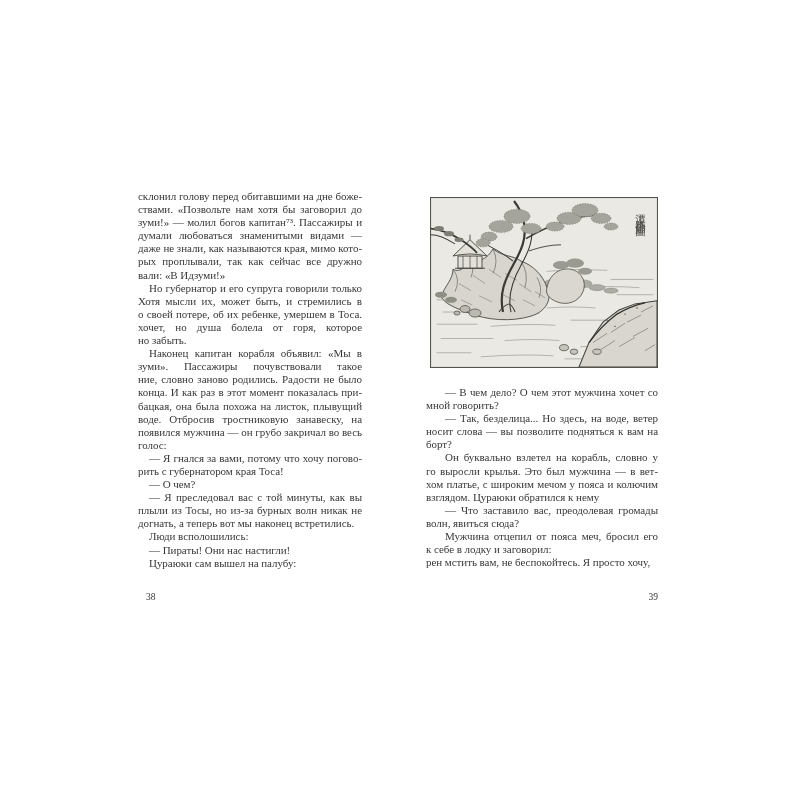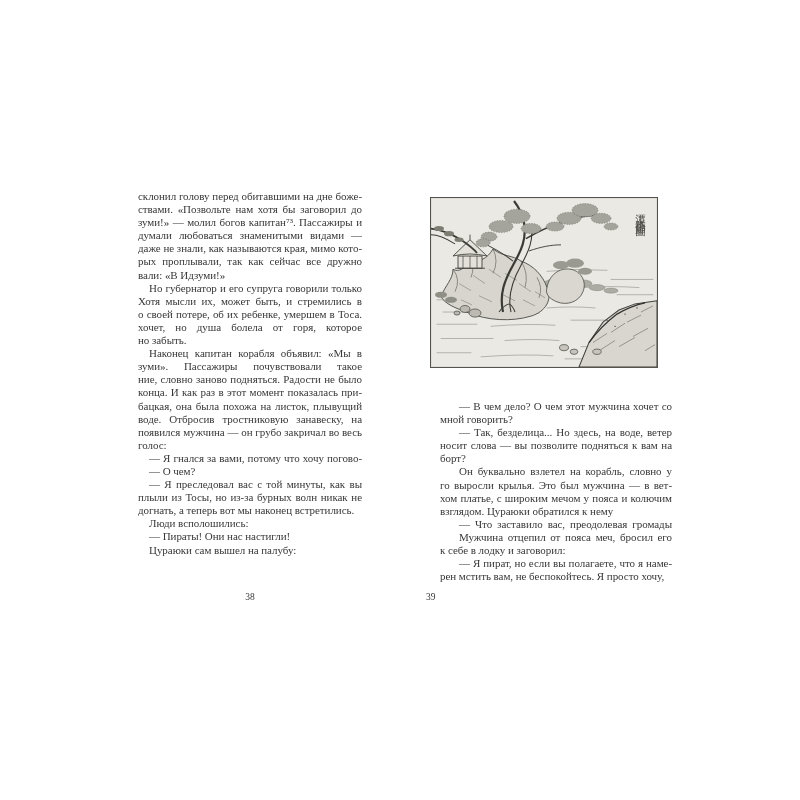--- a/index.html
+++ b/index.html
@@ -6,28 +6,28 @@
     --text:#383838;
     --page-bg:#ffffff;
     --illustration-paper:#eae9e4;
     --illustration-ink:#3b3a35;
     --frame-border:#55534d;
   }
   html,body{margin:0;padding:0;width:800px;height:800px;background:var(--page-bg);overflow:hidden;}
   .spread{position:absolute;inset:0;font-family:"Liberation Serif","DejaVu Serif",serif;color:var(--text);}
   .col{position:absolute;font-size:11px;line-height:13.1px;letter-spacing:-0.05px;}
   .col-left{left:138px;top:190px;width:224px;}
-  .col-right{left:426px;top:400px;width:232px;margin-left:14px;}
+  .col-right{left:426px;top:386px;width:232px;}
   .line{height:13.1px;overflow:hidden;white-space:normal;}
   .just{text-align:justify;text-align-last:justify;}
   .col-left .ind{padding-left:11px;}
   .col-right .ind{padding-left:19px;}
   .pagenum{position:absolute;top:592px;font-size:9.5px;color:var(--text);font-family:"Liberation Serif","DejaVu Serif",serif;}
-  .pagenum-left{left:138px;width:224px;text-align:center;}
-  .pagenum-right{left:426px;width:232px;}
+  .pagenum-left{left:146px;width:224px;text-align:left;}
+  .pagenum-right{left:426px;width:232px;text-align:right;}
   .illustration{
     position:absolute;left:430px;top:197px;width:228px;height:171px;
     background:var(--illustration-paper);
     border:1px solid var(--frame-border);
     box-sizing:border-box;
     box-shadow:inset 0 0 0 1px rgba(0,0,0,0.05);
   }
   .illustration svg{display:block;width:100%;height:100%;}
   .calligraphy{
     position:absolute;right:9px;top:8px;
@@ -49,27 +49,28 @@
       <div class="line just">даже не знали, как называются края, мимо кото-</div>
       <div class="line just">рых проплывали, так как сейчас все дружно взы-</div>
       <div class="line">вали: «В Идзуми!»</div>
       <div class="line ind just">Но губернатор и его супруга говорили только</div>
       <div class="line just">Хотя мысли их, может быть, и стремились в сто-</div>
       <div class="line just">о своей потере, об их ребенке, умершем в Тоса.</div>
       <div class="line just">хочет, но душа болела от горя, которое невозмож-</div>
       <div class="line">но забыть.</div>
       <div class="line ind just">Наконец капитан корабля объявил: «Мы в Ид-</div>
       <div class="line just">зуми». Пассажиры почувствовали такое облегче-</div>
-      <div class="line just">ние, словно заново подняться. Радости не было</div>
+      <div class="line just">ние, словно заново родились. Радости не было</div>
       <div class="line just">конца. И как раз в этот момент показалась при-</div>
       <div class="line just">бацкая, она была похожа на листок, плывущий по</div>
       <div class="line just">воде. Отбросив тростниковую занавеску, на мимо</div>
       <div class="line just">появился мужчина — он грубо закричал во весь</div>
       <div class="line">голос:</div>
       <div class="line ind just">— Я гнался за вами, потому что хочу погово-</div>
+      <div class="line">рить с губернатором края Тоса!</div>
       <div class="line ind">— О чем?</div>
       <div class="line ind just">— Я преследовал вас с той минуты, как вы от-</div>
       <div class="line just">плыли из Тосы, но из-за бурных волн никак не мог</div>
       <div class="line">догнать, а теперь вот мы наконец встретились.</div>
       <div class="line ind">Люди всполошились:</div>
       <div class="line ind">— Пираты! Они нас настигли!</div>
       <div class="line ind">Цураюки сам вышел на палубу:</div>
     </div>
   <div class="pagenum pagenum-left">38</div>
 
@@ -164,20 +165,20 @@
       <div class="line ind just">— В чем дело? О чем этот мужчина хочет со</div>
       <div class="line">мной говорить?</div>
       <div class="line ind just">— Так, безделица... Но здесь, на воде, ветер от-</div>
       <div class="line just">носит слова — вы позволите подняться к вам на</div>
       <div class="line">борт?</div>
       <div class="line ind just">Он буквально взлетел на корабль, словно у не-</div>
       <div class="line just">го выросли крылья. Это был мужчина — в вет-</div>
       <div class="line just">хом платье, с широким мечом у пояса и колючим</div>
       <div class="line">взглядом. Цураюки обратился к нему приветливо:</div>
       <div class="line ind just">— Что заставило вас, преодолевая громады</div>
+      <div class="line">волн, явиться сюда?</div>
       <div class="line ind just">Мужчина отцепил от пояса меч, бросил его</div>
       <div class="line">к себе в лодку и заговорил:</div>
-      <div class="line ind just">— Я пират, но если вы полагаете, что я наме-</div>
       <div class="line">рен мстить вам, не беспокойтесь. Я просто хочу,</div>
     </div>
   <div class="pagenum pagenum-right">39</div>
 
 </div>
 
 </body></html>

